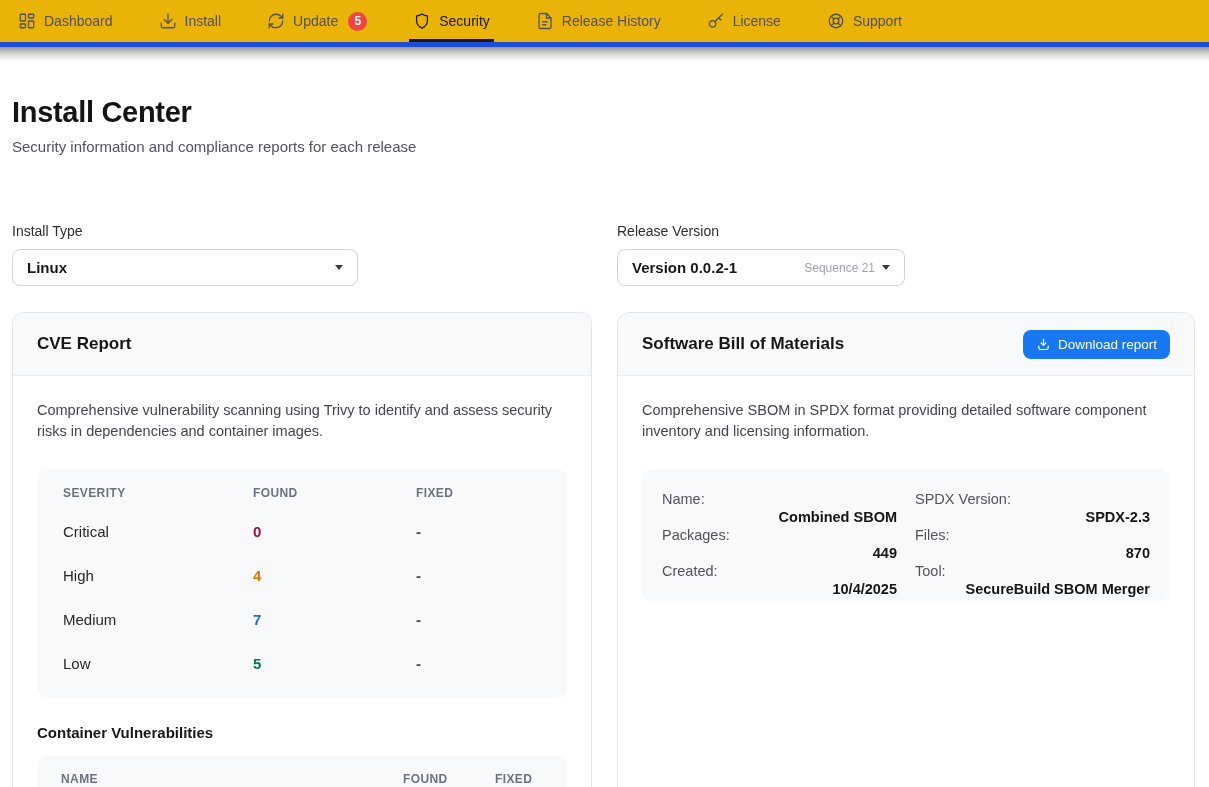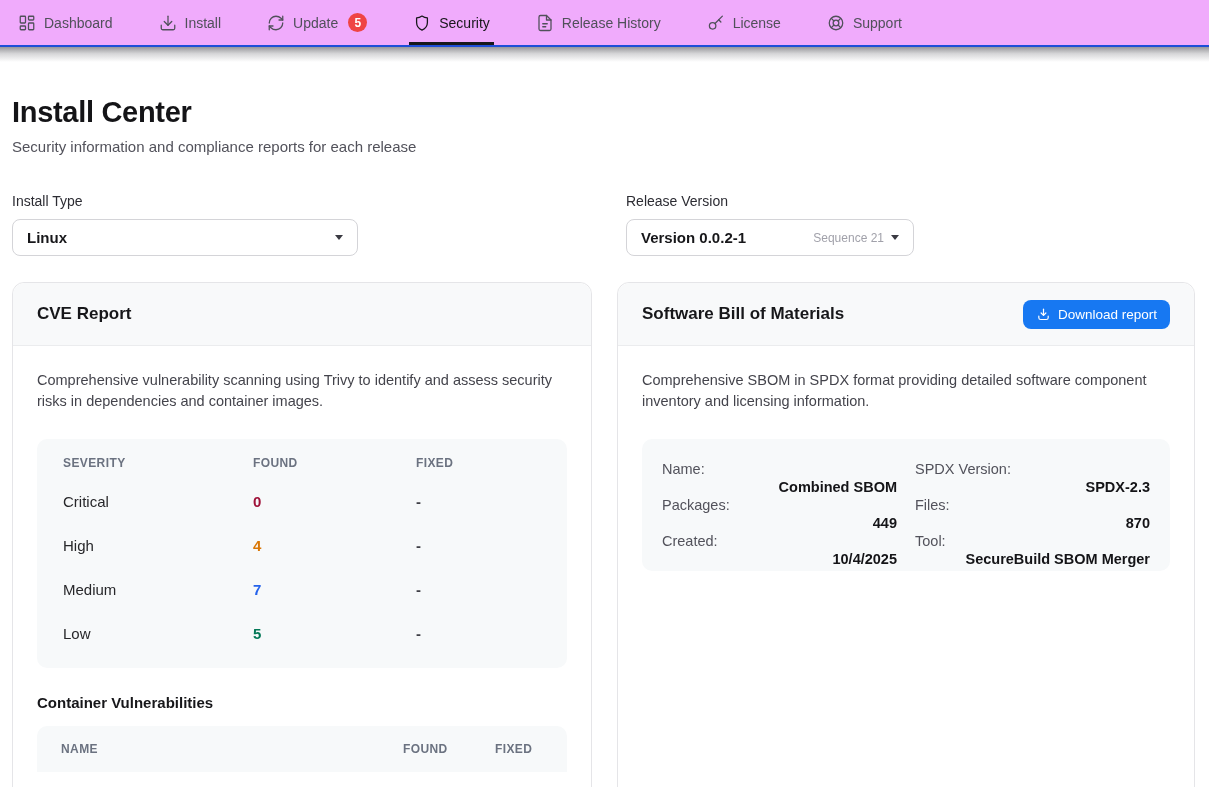--- a/index.html
+++ b/index.html
@@ -1,41 +1,41 @@
 <!DOCTYPE html>
 <html><head>
 <meta charset="utf-8">
 <style>
   * { margin:0; padding:0; box-sizing:border-box; }
   html,body { width:1209px; height:787px; overflow:hidden; background:#fff;
     font-family:"Liberation Sans", sans-serif; color:#18181b; }
 
   
-  .topnav { height:47px; background:#f0abfc; display:flex; align-items:stretch;
-    padding-left:18px; border-bottom:2px solid #1d4ed8; }
+  .topnav { height:47px; background:#eab308; display:flex; align-items:stretch;
+    padding-left:18px; border-bottom:5px solid #1d4ed8; }
   .nav-item { display:flex; align-items:center; gap:8px; margin-right:46px;
     font-size:14px; font-weight:500; color:#50505a; cursor:pointer; position:relative; }
   .nav-item svg { width:18px; height:18px; stroke:#50505a; fill:none;
     stroke-width:1.7; stroke-linecap:round; stroke-linejoin:round; }
   .nav-item.active { color:#17171a; }
   .nav-item.active svg { stroke:#17171a; }
   .nav-item.active::after { content:""; position:absolute; left:-4px; right:-4px;
     bottom:0; height:3px; background:#17171a; }
   .nav-badge { min-width:19px; height:19px; border-radius:10px; background:#ef4444;
     color:#fff; font-size:12px; font-weight:700; display:flex; align-items:center;
     justify-content:center; padding:0 5px; margin-left:2px; }
 
   .header-shadow { height:15px; background:linear-gradient(to bottom,#96969a,#d6d6d8 45%,#ffffff); }
 
   
   .content { padding:0 12px; }
   .page-title { margin-top:34px; font-size:29px; font-weight:700; letter-spacing:-0.3px; color:#141417; }
   .page-subtitle { margin-top:9px; font-size:15px; color:#52525b; }
 
-  .filters { display:grid; grid-template-columns:580px 578px; column-gap:34px; margin-top:38px; }
+  .filters { display:grid; grid-template-columns:580px 578px; column-gap:25px; margin-top:68px; }
   .field-label { font-size:14px; color:#2c2c33; margin-bottom:10px; }
   .select { width:346px; height:37px; background:#fff; border:1px solid #d4d4d8;
     border-radius:8px; display:flex; align-items:center; justify-content:space-between;
     padding:0 14px; cursor:pointer; }
   .select .sel-value { font-size:15px; font-weight:700; color:#17171a; }
   .select .sel-right { display:flex; align-items:center; gap:7px; }
   .select .sel-hint { font-size:12px; color:#a1a1aa; }
   .caret { width:0; height:0; border-left:4.5px solid transparent;
     border-right:4.5px solid transparent; border-top:5.5px solid #3a3a42; }
   .select-version { width:288px; }

